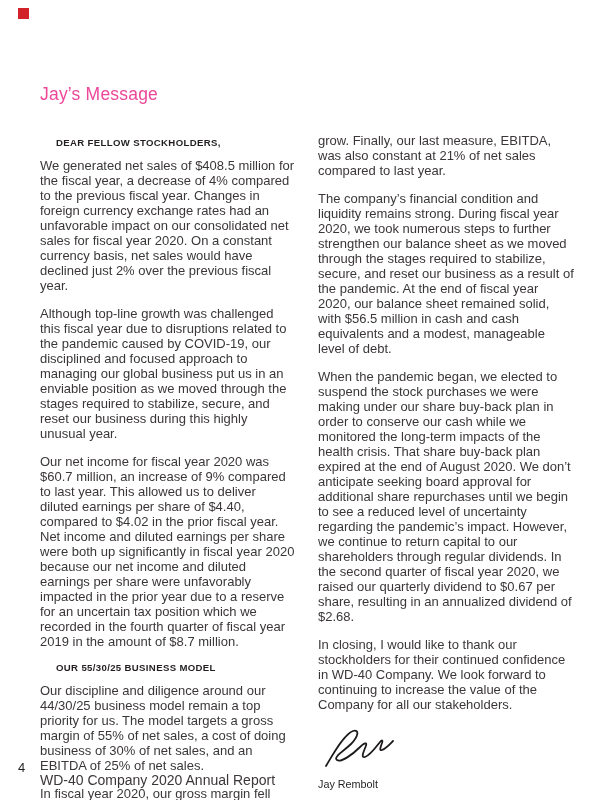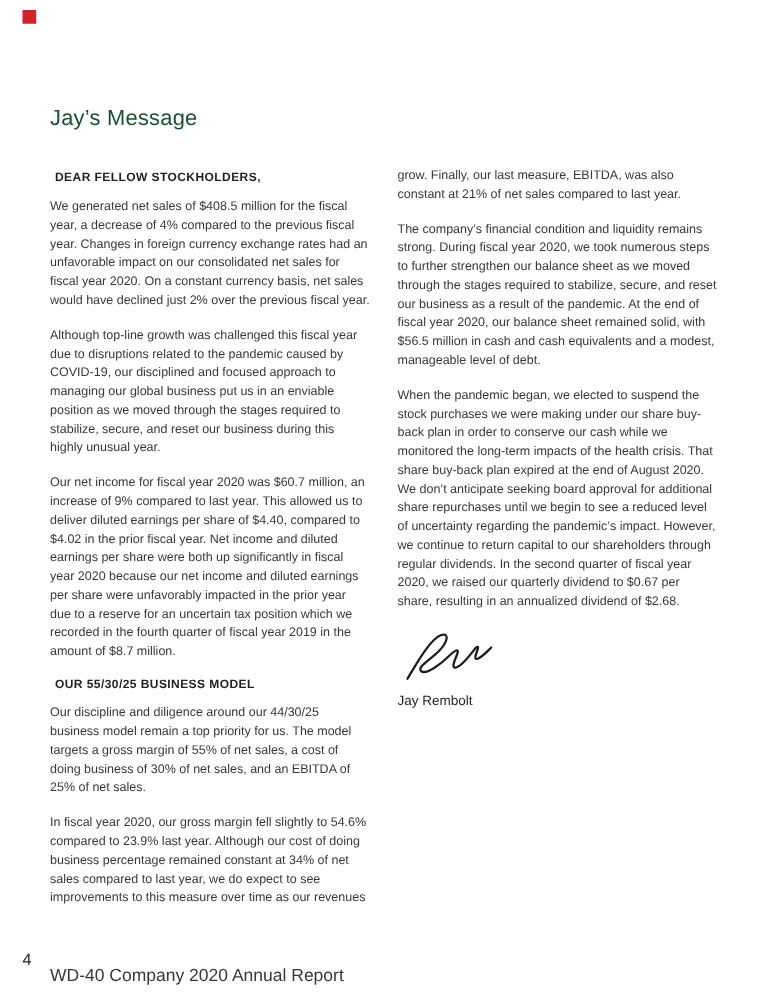--- a/index.html
+++ b/index.html
@@ -19,41 +19,41 @@
     width: 11px;
     height: 11px;
     background: #d2232a;
   }
   .page-title {
     position: absolute;
     left: 40px;
     top: 84px;
     font-size: 17.5px;
     font-weight: 400;
-    color: #14532d;
+    color: #ec4899;
     letter-spacing: 0.2px;
   }
   .columns {
     position: absolute;
     left: 40px;
     top: 133px;
     width: 534px;
     display: flex;
     gap: 22px;
   }
   .col { width: 256px; }
   .sec-heading {
     font-size: 9.6px;
     font-weight: 700;
     color: #231f20;
     letter-spacing: 0.35px;
-    margin: 4px 0 10px 4px;
+    margin: 4px 0 10px 16px;
   }
   p.body-text {
-    font-size: 10px;
+    font-size: 13px;
     line-height: 15px;
     color: #3b3738;
     margin: 0 0 13px 0;
   }
   .signature-block { margin-top: 14px; }
   .signature { display: block; margin-left: 2px; }
   .signatory-name {
     font-size: 10.8px;
     color: #231f20;
     margin-top: 4px;
@@ -103,20 +103,21 @@
       <p class="body-text">Our net income for fiscal year 2020 was $60.7 million, an increase of 9% compared to last year. This allowed us to deliver diluted earnings per share of $4.40, compared to $4.02 in the prior fiscal year. Net income and diluted earnings per share were both up significantly in fiscal year 2020 because our net income and diluted earnings per share were unfavorably impacted in the prior year due to a reserve for an uncertain tax position which we recorded in the fourth quarter of fiscal year 2019 in the amount of $8.7 million.</p>
       <h2 class="sec-heading">OUR 55/30/25 BUSINESS MODEL</h2>
       <p class="body-text">Our discipline and diligence around our 44/30/25 business model remain a top priority for us. The model targets a gross margin of 55% of net sales, a cost of doing business of 30% of net sales, and an EBITDA of 25% of net sales.</p>
       <p class="body-text">In fiscal year 2020, our gross margin fell slightly to 54.6% compared to 23.9% last year. Although our cost of doing business percentage remained constant at 34% of net sales compared to last year, we do expect to see improvements to this measure over time as our revenues</p>
     </div>
 
     <div class="col">
       <p class="body-text">grow. Finally, our last measure, EBITDA, was also constant at 21% of net sales compared to last year.</p>
       <p class="body-text">The company’s financial condition and liquidity remains strong. During fiscal year 2020, we took numerous steps to further strengthen our balance sheet as we moved through the stages required to stabilize, secure, and reset our business as a result of the pandemic. At the end of fiscal year 2020, our balance sheet remained solid, with $56.5 million in cash and cash equivalents and a modest, manageable level of debt.</p>
       <p class="body-text">When the pandemic began, we elected to suspend the stock purchases we were making under our share buy-back plan in order to conserve our cash while we monitored the long-term impacts of the health crisis. That share buy-back plan expired at the end of August 2020. We don’t anticipate seeking board approval for additional share repurchases until we begin to see a reduced level of uncertainty regarding the pandemic’s impact. However, we continue to return capital to our shareholders through regular dividends. In the second quarter of fiscal year 2020, we raised our quarterly dividend to $0.67 per share, resulting in an annualized dividend of $2.68.</p>
+      <p class="body-text">In closing, I would like to thank our stockholders for their continued confidence in WD-40 Company. We look forward to continuing to increase the value of the Company for all our stakeholders.</p>
 
       <div class="signature-block">
         <svg class="signature" width="92" height="48" viewBox="0 0 92 48">
           <path d="M6 40 C 12 30, 24 8, 33 5 C 40 3, 38 11, 31 18 C 24 25, 13 31, 17 34 C 21 37, 33 28, 39 22 C 44 17, 48 15, 45.5 21 C 43 27, 41 32, 45 31 C 50 29.5, 56 21, 60 16 C 62 13.5, 63 14, 62 17 C 60.5 21, 59 25, 62 24 C 66 22.5, 70 18, 73 15" fill="none" stroke="#1d1a1b" stroke-width="1.8" stroke-linecap="round"></path>
         </svg>
         <div class="signatory-name">Jay Rembolt</div>
       </div>
     </div>
 
   </div>

